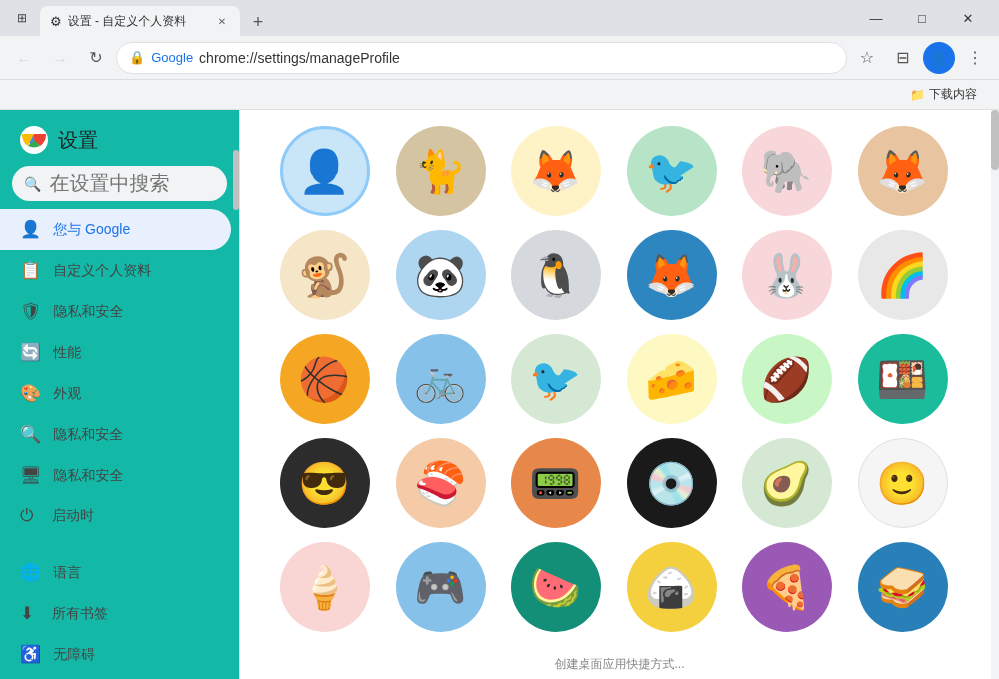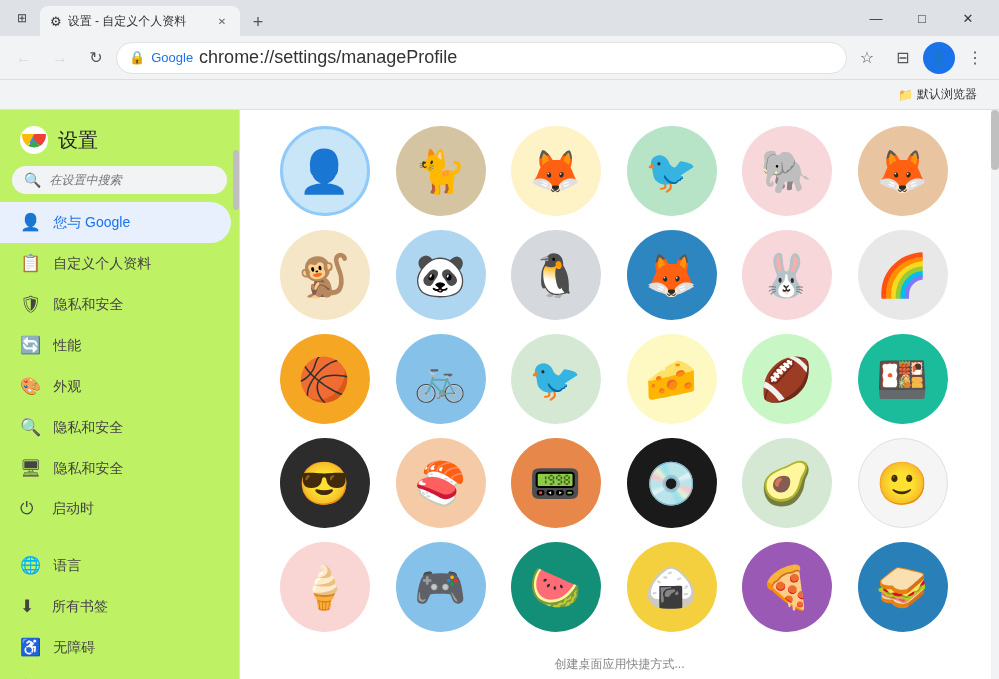--- a/index.html
+++ b/index.html
@@ -34,53 +34,53 @@
     </div>
   </div>
 
   <div style="display:flex;align-items:center;height:44px;background:#f1f3f4;padding:0 8px;gap:4px;border-bottom:1px solid #ddd;">
     <button class="nav-btn disabled" style="width:32px;height:32px;border-radius:50%;border:none;background:transparent;cursor:pointer;font-size:16px;color:#aaa;">←</button>
     <button class="nav-btn disabled" style="width:32px;height:32px;border-radius:50%;border:none;background:transparent;cursor:pointer;font-size:16px;color:#aaa;">→</button>
     <button style="width:32px;height:32px;border-radius:50%;border:none;background:transparent;cursor:pointer;font-size:16px;color:#555;">↻</button>
     <div style="flex:1;display:flex;align-items:center;background:#fff;border-radius:20px;height:32px;padding:0 12px;gap:6px;border:1px solid #dfe1e5;">
       <span style="font-size:13px;color:#444;">🔒</span>
       <span style="font-size:13px;color:#1a73e8;font-weight:500;">Google</span>
-      <span style="font-size:18px;color:#333;flex:1;">chrome://settings/manageProfile</span>
+      <span style="font-size:14px;color:#333;flex:1;">chrome://settings/manageProfile</span>
     </div>
     <button style="width:32px;height:32px;border-radius:50%;border:none;background:transparent;cursor:pointer;font-size:16px;color:#555;">☆</button>
     <button style="width:32px;height:32px;border-radius:50%;border:none;background:transparent;cursor:pointer;font-size:16px;color:#555;">⊟</button>
     <button style="width:32px;height:32px;border-radius:50%;border:none;background:#1a73e8;cursor:pointer;font-size:14px;color:white;display:flex;align-items:center;justify-content:center;">👤</button>
     <button style="width:32px;height:32px;border-radius:50%;border:none;background:transparent;cursor:pointer;font-size:16px;color:#555;">⋮</button>
   </div>
 
   <div style="display:flex;align-items:center;height:30px;background:#f1f3f4;padding:0 16px;border-bottom:1px solid #e0e0e0;justify-content:flex-end;">
     <div style="display:flex;align-items:center;gap:4px;font-size:12px;color:#333;cursor:pointer;padding:2px 6px;border-radius:4px;">
       <span>📁</span>
-      <span>默认浏览器</span>
+      <span>下载内容</span>
     </div>
   </div>
 
   <div style="display:flex;flex:1;overflow:hidden;">
 
-    <div style="width:240px;background:#bef264;display:flex;flex-direction:column;border-right:1px solid #e0e0e0;overflow-y:auto;position:relative;">
+    <div style="width:240px;background:#14b8a6;display:flex;flex-direction:column;border-right:1px solid #e0e0e0;overflow-y:auto;position:relative;">
       <div style="display:flex;align-items:center;gap:10px;padding:16px 20px 8px;">
         <div style="width:28px;height:28px;">
           <svg viewBox="0 0 28 28" xmlns="http://www.w3.org/2000/svg">
             <circle cx="14" cy="14" r="14" fill="#fff"></circle>
             <circle cx="14" cy="14" r="6" fill="#4285f4" stroke="#fff" stroke-width="1"></circle>
             <path d="M14 8 L26 8 A14 14 0 0 1 20 20 L14 14 Z" fill="#ea4335"></path>
             <path d="M14 8 L8 20 A14 14 0 0 1 2 8 Z" fill="#fbbc05"></path>
             <path d="M8 20 L14 14 L20 20 A14 14 0 0 1 8 20 Z" fill="#34a853"></path>
           </svg>
         </div>
         <span style="font-size:20px;color:#202124;font-weight:400;">设置</span>
       </div>
       <div style="margin:4px 12px 8px;display:flex;align-items:center;background:#f1f3f4;border-radius:20px;padding:6px 12px;gap:8px;">
         <span style="font-size:14px;color:#777;">🔍</span>
-        <input type="text" style="border: none; background: transparent; outline: none; font-size: 12px; color: rgb(51, 51, 51); width: 100%; font-style: italic;" placeholder="在设置中搜索">
+        <input type="text" style="border: none; background: transparent; outline: none; font-size: 20px; color: rgb(51, 51, 51); width: 100%;" placeholder="在设置中搜索">
       </div>
 
       <div style="display:flex;align-items:center;gap:12px;padding:10px 20px;cursor:pointer;border-radius:0 24px 24px 0;margin-right:8px;font-size:14px;color:#1a73e8;background:#e8f0fe;font-weight:500;">
         <span style="font-size:17px;min-width:20px;color:#1a73e8;">👤</span>
         <span>您与 Google</span>
       </div>
       <div style="display:flex;align-items:center;gap:12px;padding:10px 20px;cursor:pointer;border-radius:0 24px 24px 0;margin-right:8px;font-size:14px;color:#444;">
         <span style="font-size:17px;min-width:20px;">📋</span>
         <span>自定义个人资料</span>
       </div>

